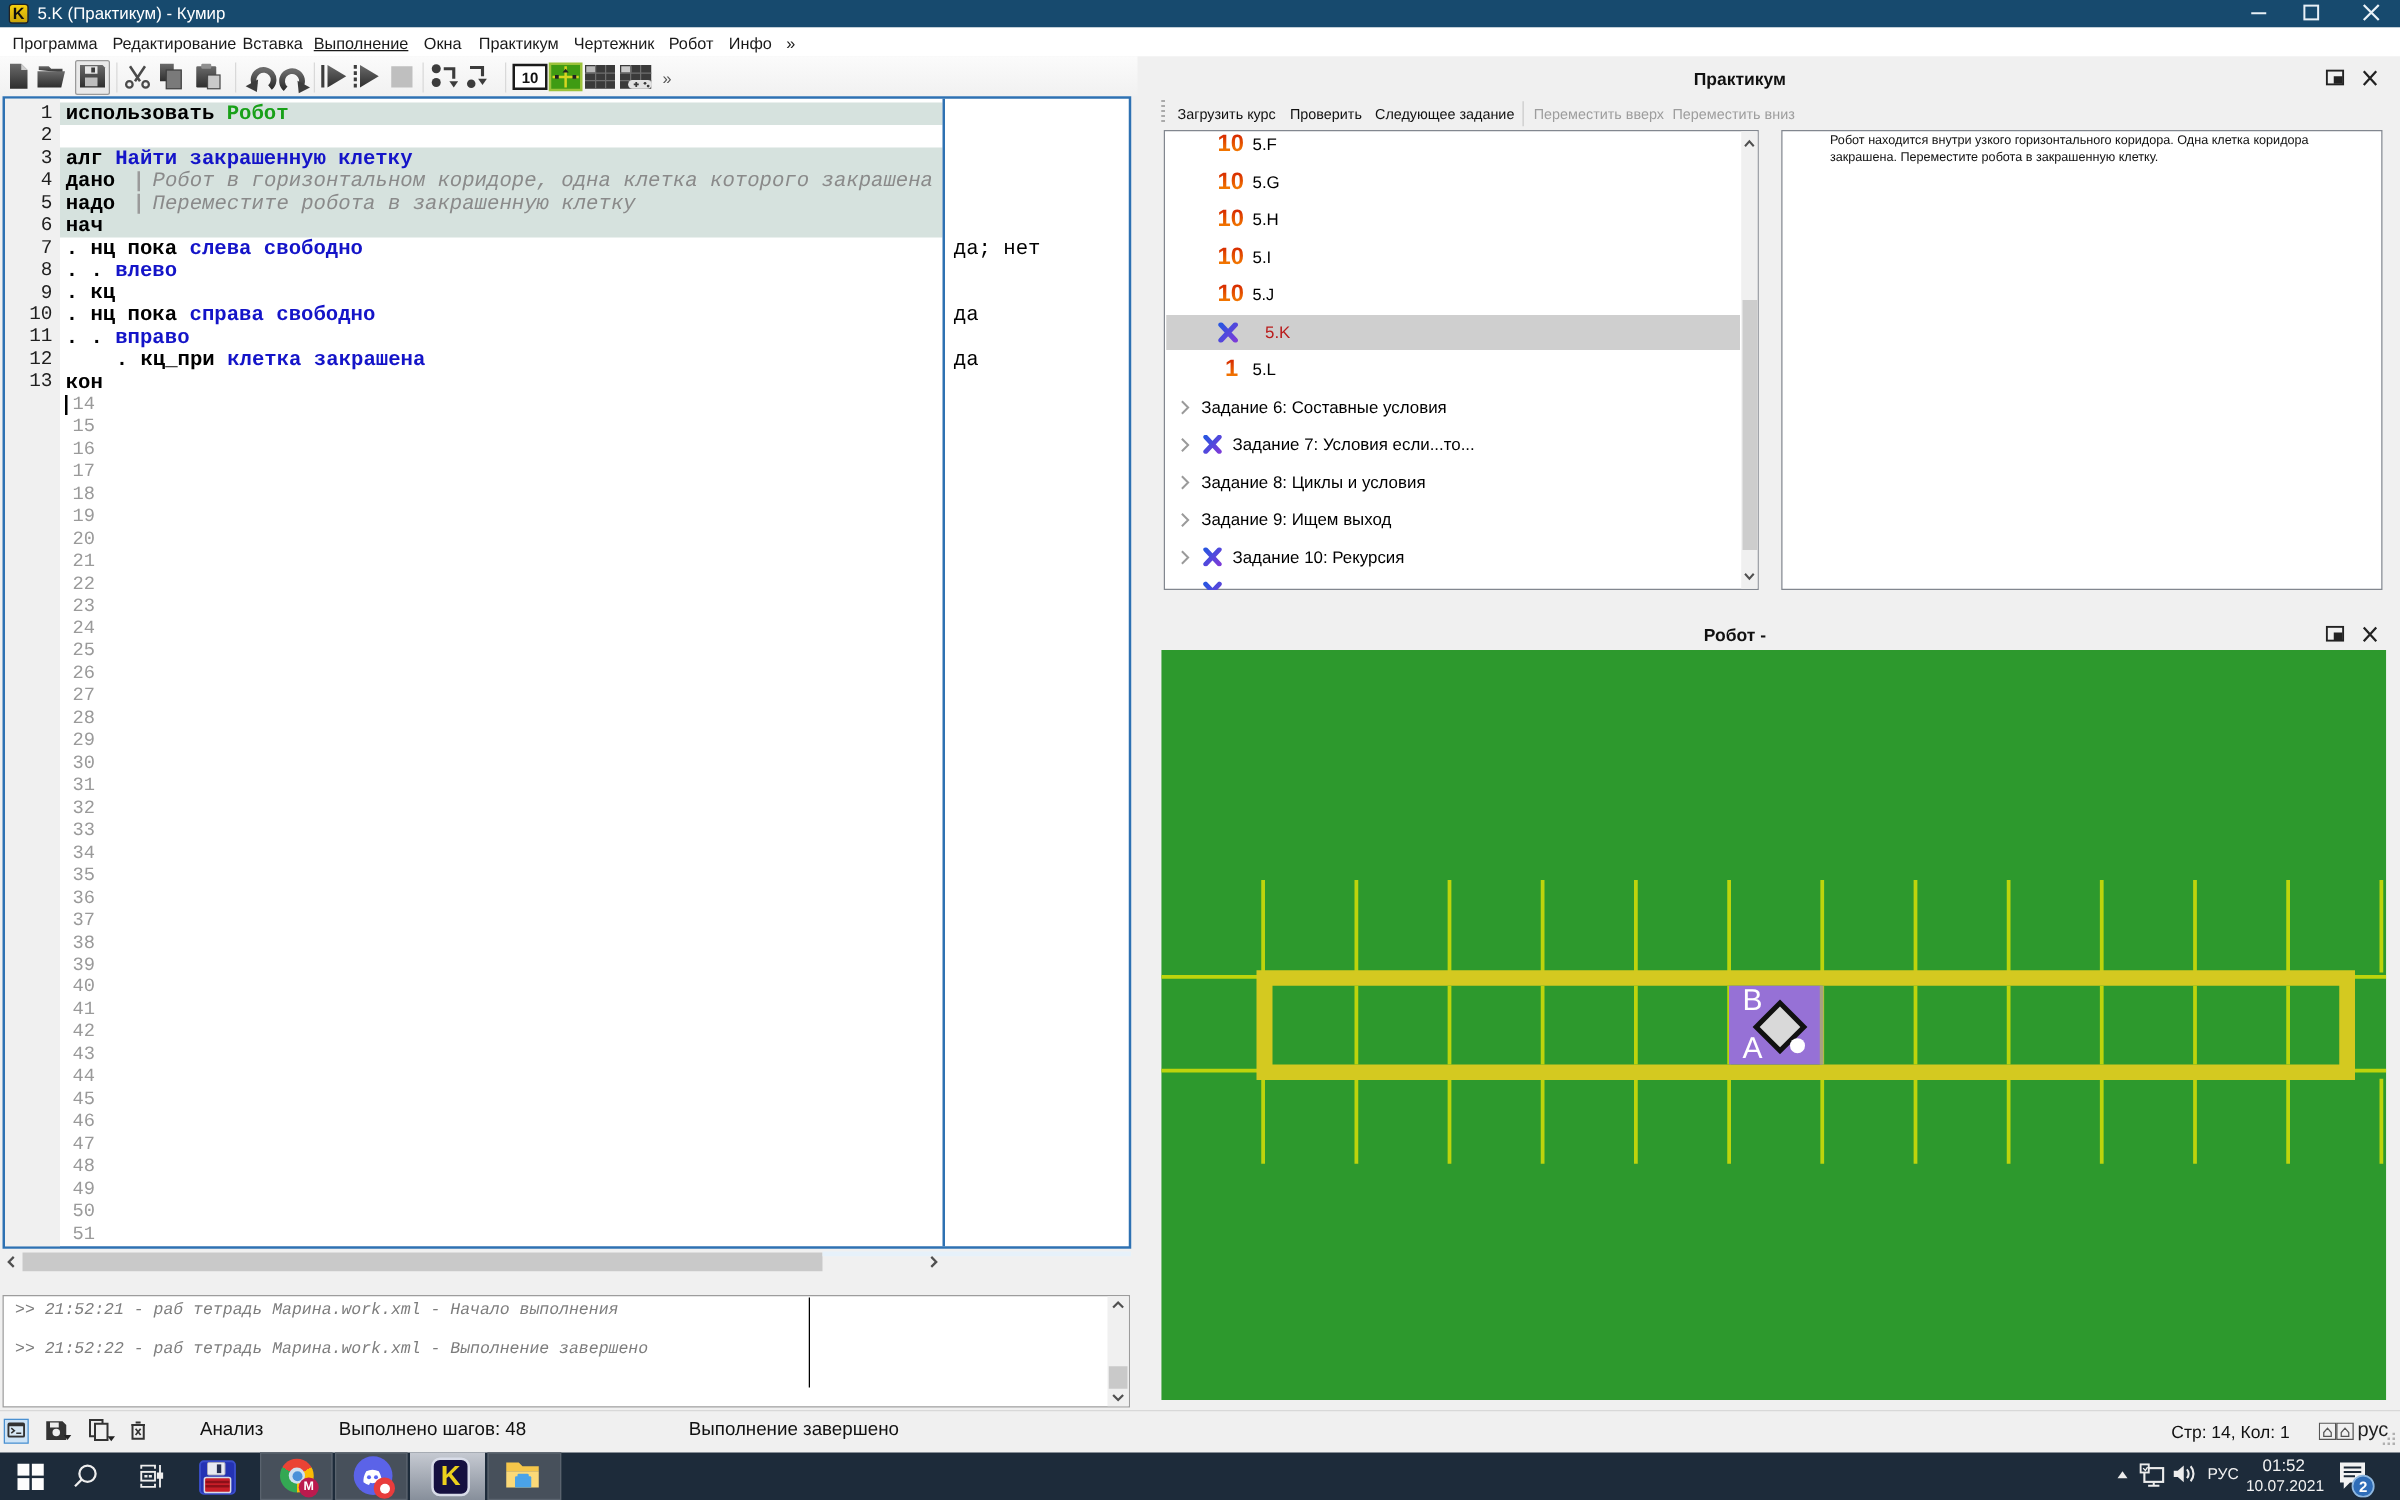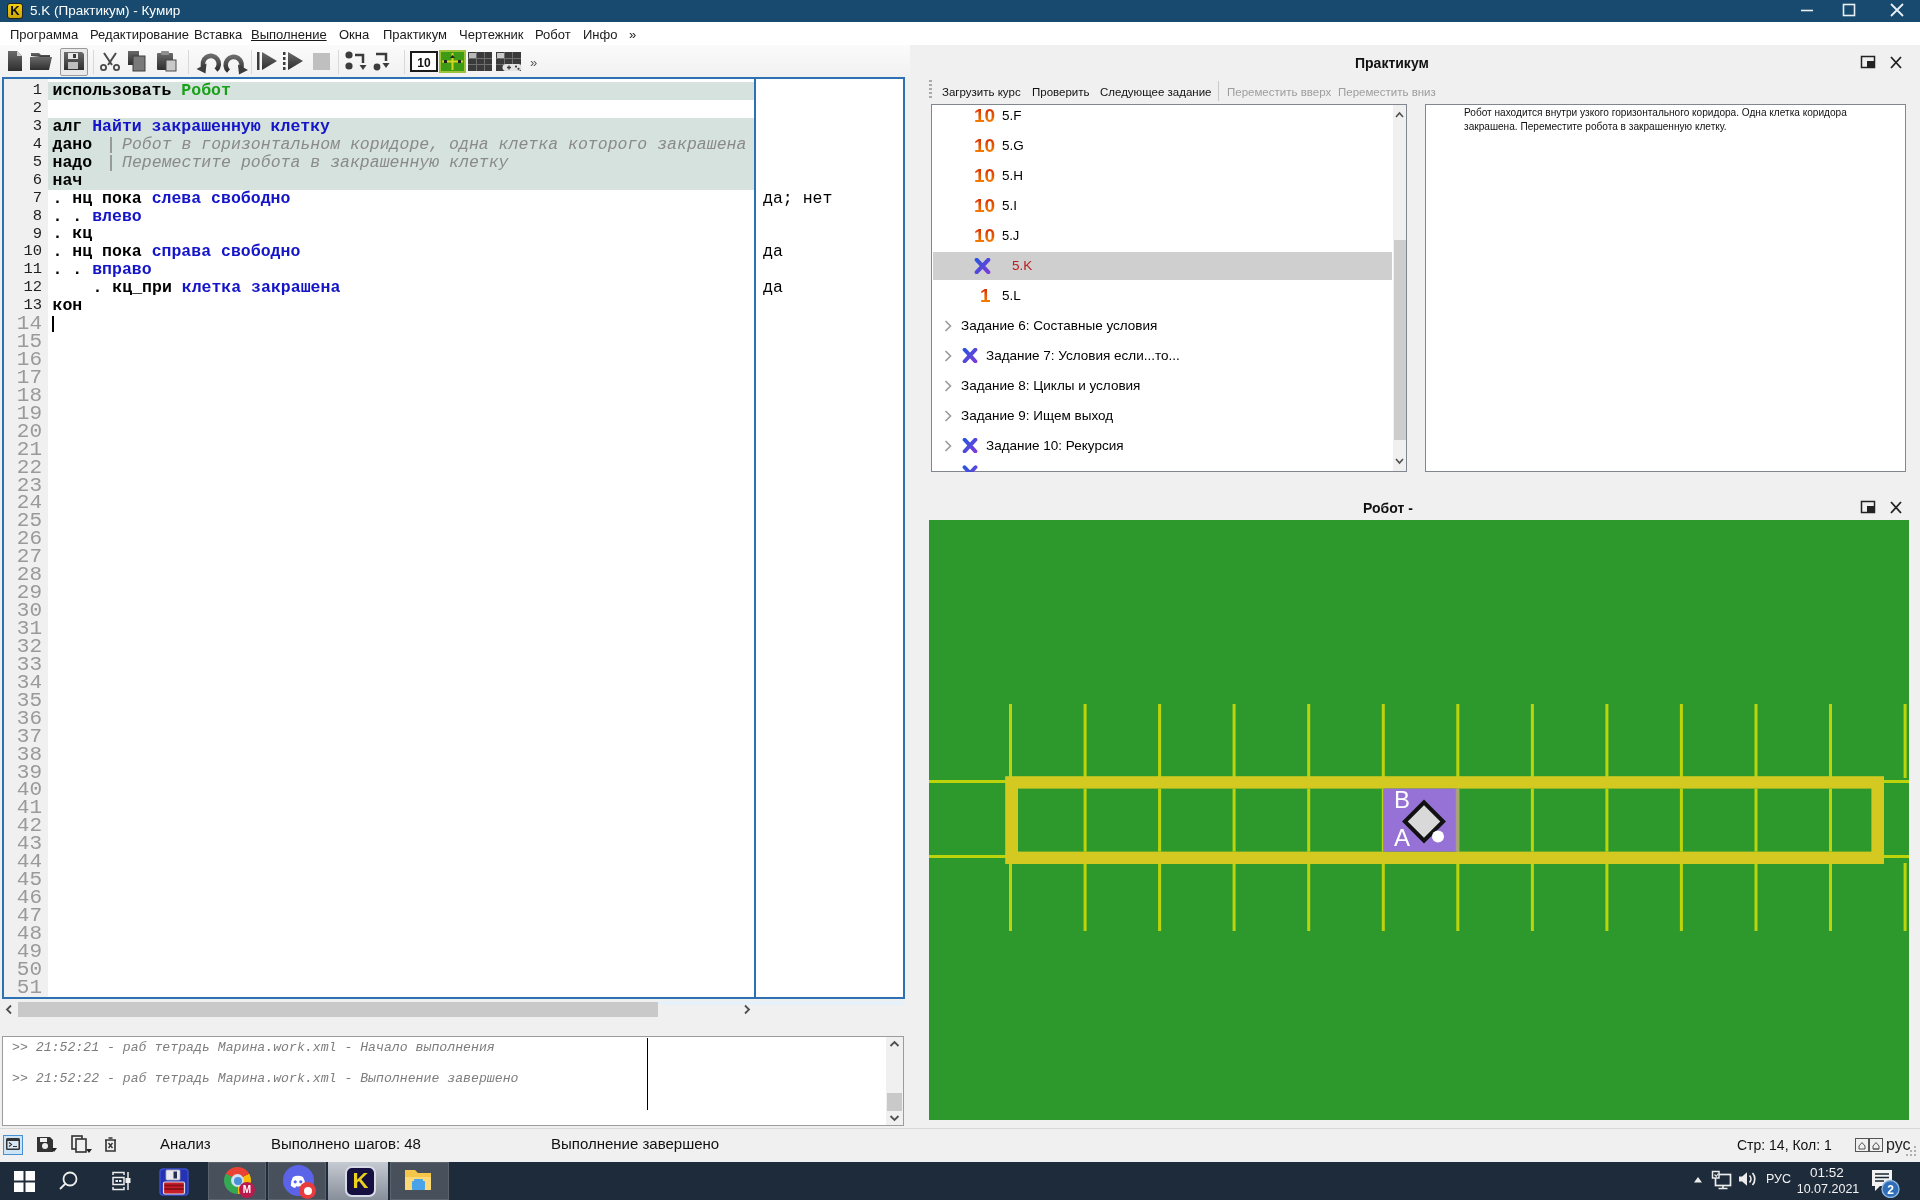--- a/index.html
+++ b/index.html
@@ -132,21 +132,21 @@
 4
 5
 6
 7
 8
 9
 10
 11
 12
 13</pre>
-<pre class="a" style="left:4px;top:315.09px;width:38px;text-align:right;font-size:21px;line-height:17.93px;color:#9a9a9a;">14
+<pre class="a" style="left:4px;top:315.09px;width:38px;text-align:right;font-size:15px;line-height:17.93px;color:#9a9a9a;padding-left:34px;">14
 15
 16
 17
 18
 19
 20
 21
 22
 23
 24

